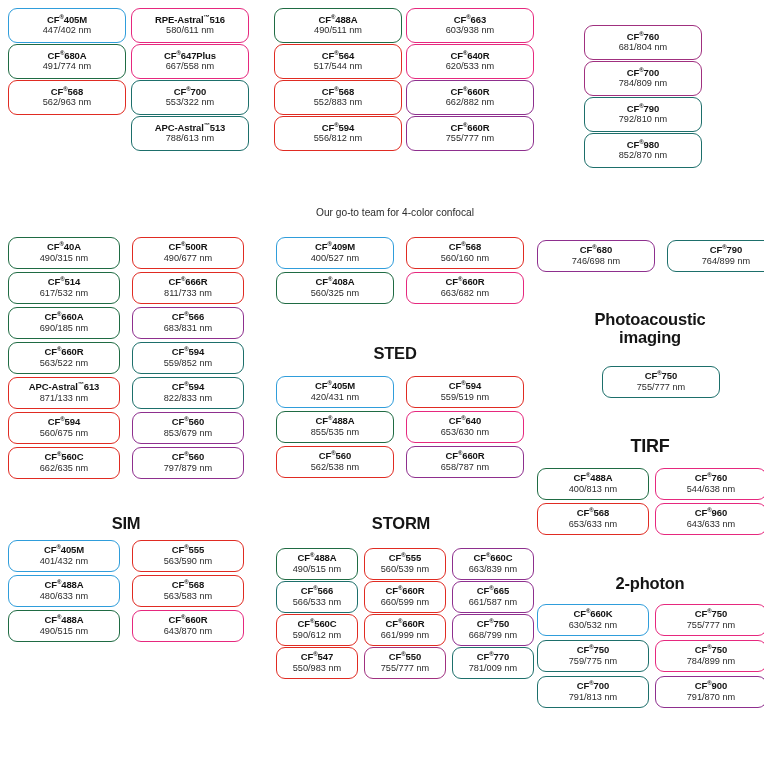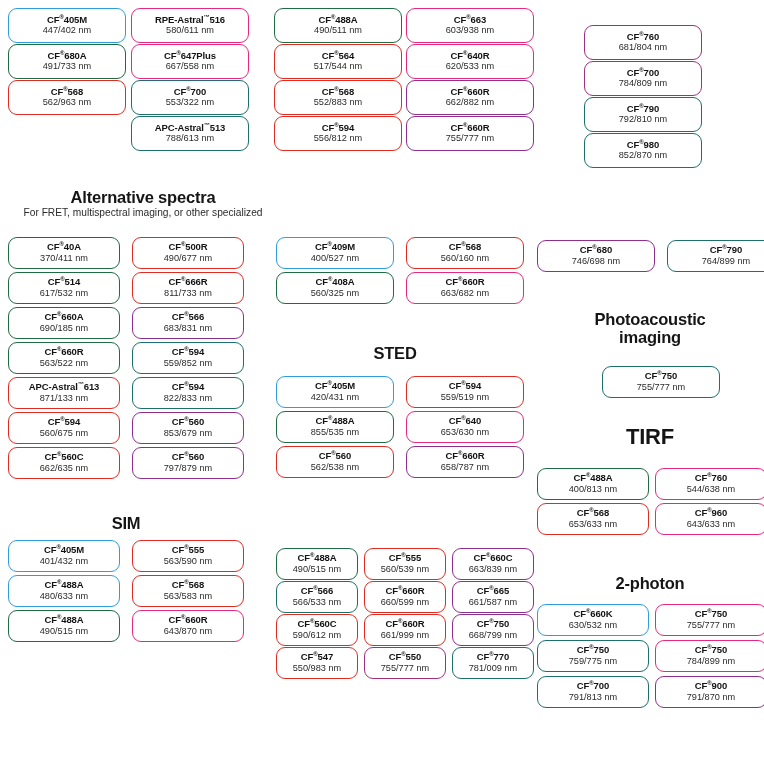--- a/index.html
+++ b/index.html
@@ -71,21 +71,21 @@
 </head>
 <body>
 
 <div class="canvas">
     <div class="chip" style="left: 8px; top: 8px; width: 118px; height: 35px; border-color: rgb(47, 157, 219);">
       <div class="dye">CF<sup>®</sup>405M</div>
       <div class="spec">447/402 nm</div>
     </div>
     <div class="chip" style="left: 8px; top: 44px; width: 118px; height: 35px; border-color: rgb(31, 107, 67);">
       <div class="dye">CF<sup>®</sup>680A</div>
-      <div class="spec">491/733 nm</div>
+      <div class="spec">491/774 nm</div>
     </div>
     <div class="chip" style="left: 8px; top: 80px; width: 118px; height: 35px; border-color: rgb(224, 43, 34);">
       <div class="dye">CF<sup>®</sup>568</div>
       <div class="spec">562/963 nm</div>
     </div>
     <div class="chip" style="left: 131px; top: 8px; width: 118px; height: 35px; border-color: rgb(230, 40, 126);">
       <div class="dye">RPE-Astral<sup>™</sup>516</div>
       <div class="spec">580/611 nm</div>
     </div>
     <div class="chip" style="left: 131px; top: 44px; width: 118px; height: 35px; border-color: rgb(230, 40, 126);">
@@ -141,25 +141,23 @@
       <div class="spec">784/809 nm</div>
     </div>
     <div class="chip" style="left: 584px; top: 97px; width: 118px; height: 35px; border-color: rgb(29, 111, 107);">
       <div class="dye">CF<sup>®</sup>790</div>
       <div class="spec">792/810 nm</div>
     </div>
     <div class="chip" style="left: 584px; top: 133px; width: 118px; height: 35px; border-color: rgb(29, 111, 107);">
       <div class="dye">CF<sup>®</sup>980</div>
       <div class="spec">852/870 nm</div>
     </div>
-    <div class="sec-title" style="left: 8px; top: 188px; width: 270px; font-size: 16.5px;">Alternative spectra</div>
-    <div class="sec-sub" style="left: 8px; top: 207px; width: 270px;">For FRET, multispectral imaging, or other specialized</div>
     <div class="chip" style="left: 8px; top: 237px; width: 112px; height: 32px; border-color: rgb(31, 107, 67);">
       <div class="dye">CF<sup>®</sup>40A</div>
-      <div class="spec">370/411 nm</div>
+      <div class="spec">490/315 nm</div>
     </div>
     <div class="chip" style="left: 8px; top: 272px; width: 112px; height: 32px; border-color: rgb(31, 107, 67);">
       <div class="dye">CF<sup>®</sup>514</div>
       <div class="spec">617/532 nm</div>
     </div>
     <div class="chip" style="left: 8px; top: 307px; width: 112px; height: 32px; border-color: rgb(31, 107, 67);">
       <div class="dye">CF<sup>®</sup>660A</div>
       <div class="spec">690/185 nm</div>
     </div>
     <div class="chip" style="left: 8px; top: 342px; width: 112px; height: 32px; border-color: rgb(31, 107, 67);">
@@ -199,20 +197,21 @@
       <div class="spec">822/833 nm</div>
     </div>
     <div class="chip" style="left: 132px; top: 412px; width: 112px; height: 32px; border-color: rgb(142, 47, 142);">
       <div class="dye">CF<sup>®</sup>560</div>
       <div class="spec">853/679 nm</div>
     </div>
     <div class="chip" style="left: 132px; top: 447px; width: 112px; height: 32px; border-color: rgb(142, 47, 142);">
       <div class="dye">CF<sup>®</sup>560</div>
       <div class="spec">797/879 nm</div>
     </div>
+    <div class="sec-sub" style="left: 276px; top: 207px; width: 238px;">Our go-to team for 4-color confocal</div>
     <div class="chip" style="left: 276px; top: 237px; width: 118px; height: 32px; border-color: rgb(47, 157, 219);">
       <div class="dye">CF<sup>®</sup>409M</div>
       <div class="spec">400/527 nm</div>
     </div>
     <div class="chip" style="left: 276px; top: 272px; width: 118px; height: 32px; border-color: rgb(31, 107, 67);">
       <div class="dye">CF<sup>®</sup>408A</div>
       <div class="spec">560/325 nm</div>
     </div>
     <div class="chip" style="left: 406px; top: 237px; width: 118px; height: 32px; border-color: rgb(224, 43, 34);">
       <div class="dye">CF<sup>®</sup>568</div>
@@ -265,20 +264,21 @@
       <div class="spec">563/590 nm</div>
     </div>
     <div class="chip" style="left: 132px; top: 575px; width: 112px; height: 32px; border-color: rgb(224, 43, 34);">
       <div class="dye">CF<sup>®</sup>568</div>
       <div class="spec">563/583 nm</div>
     </div>
     <div class="chip" style="left: 132px; top: 610px; width: 112px; height: 32px; border-color: rgb(230, 40, 126);">
       <div class="dye">CF<sup>®</sup>660R</div>
       <div class="spec">643/870 nm</div>
     </div>
+    <div class="sec-title" style="left: 276px; top: 514px; width: 250px; font-size: 16.5px;">STORM</div>
     <div class="chip" style="left: 276px; top: 548px; width: 82px; height: 32px; border-color: rgb(31, 107, 67);">
       <div class="dye">CF<sup>®</sup>488A</div>
       <div class="spec">490/515 nm</div>
     </div>
     <div class="chip" style="left: 276px; top: 581px; width: 82px; height: 32px; border-color: rgb(29, 111, 107);">
       <div class="dye">CF<sup>®</sup>566</div>
       <div class="spec">566/533 nm</div>
     </div>
     <div class="chip" style="left: 276px; top: 614px; width: 82px; height: 32px; border-color: rgb(224, 43, 34);">
       <div class="dye">CF<sup>®</sup>560C</div>
@@ -326,21 +326,21 @@
     </div>
     <div class="chip" style="left: 667px; top: 240px; width: 118px; height: 32px; border-color: rgb(29, 111, 107);">
       <div class="dye">CF<sup>®</sup>790</div>
       <div class="spec">764/899 nm</div>
     </div>
     <div class="sec-title" style="left: 537px; top: 310px; width: 226px; font-size: 16.5px; line-height: 1.1;">Photoacoustic<br>imaging</div>
     <div class="chip" style="left: 602px; top: 366px; width: 118px; height: 32px; border-color: rgb(29, 111, 107);">
       <div class="dye">CF<sup>®</sup>750</div>
       <div class="spec">755/777 nm</div>
     </div>
-    <div class="sec-title" style="left: 537px; top: 424px; width: 226px; font-size: 22px;">TIRF</div>
+    <div class="sec-title" style="left: 537px; top: 436px; width: 226px; font-size: 18px;">TIRF</div>
     <div class="chip" style="left: 537px; top: 468px; width: 112px; height: 32px; border-color: rgb(31, 107, 67);">
       <div class="dye">CF<sup>®</sup>488A</div>
       <div class="spec">400/813 nm</div>
     </div>
     <div class="chip" style="left: 537px; top: 503px; width: 112px; height: 32px; border-color: rgb(224, 43, 34);">
       <div class="dye">CF<sup>®</sup>568</div>
       <div class="spec">653/633 nm</div>
     </div>
     <div class="chip" style="left: 655px; top: 468px; width: 112px; height: 32px; border-color: rgb(230, 40, 126);">
       <div class="dye">CF<sup>®</sup>760</div>

